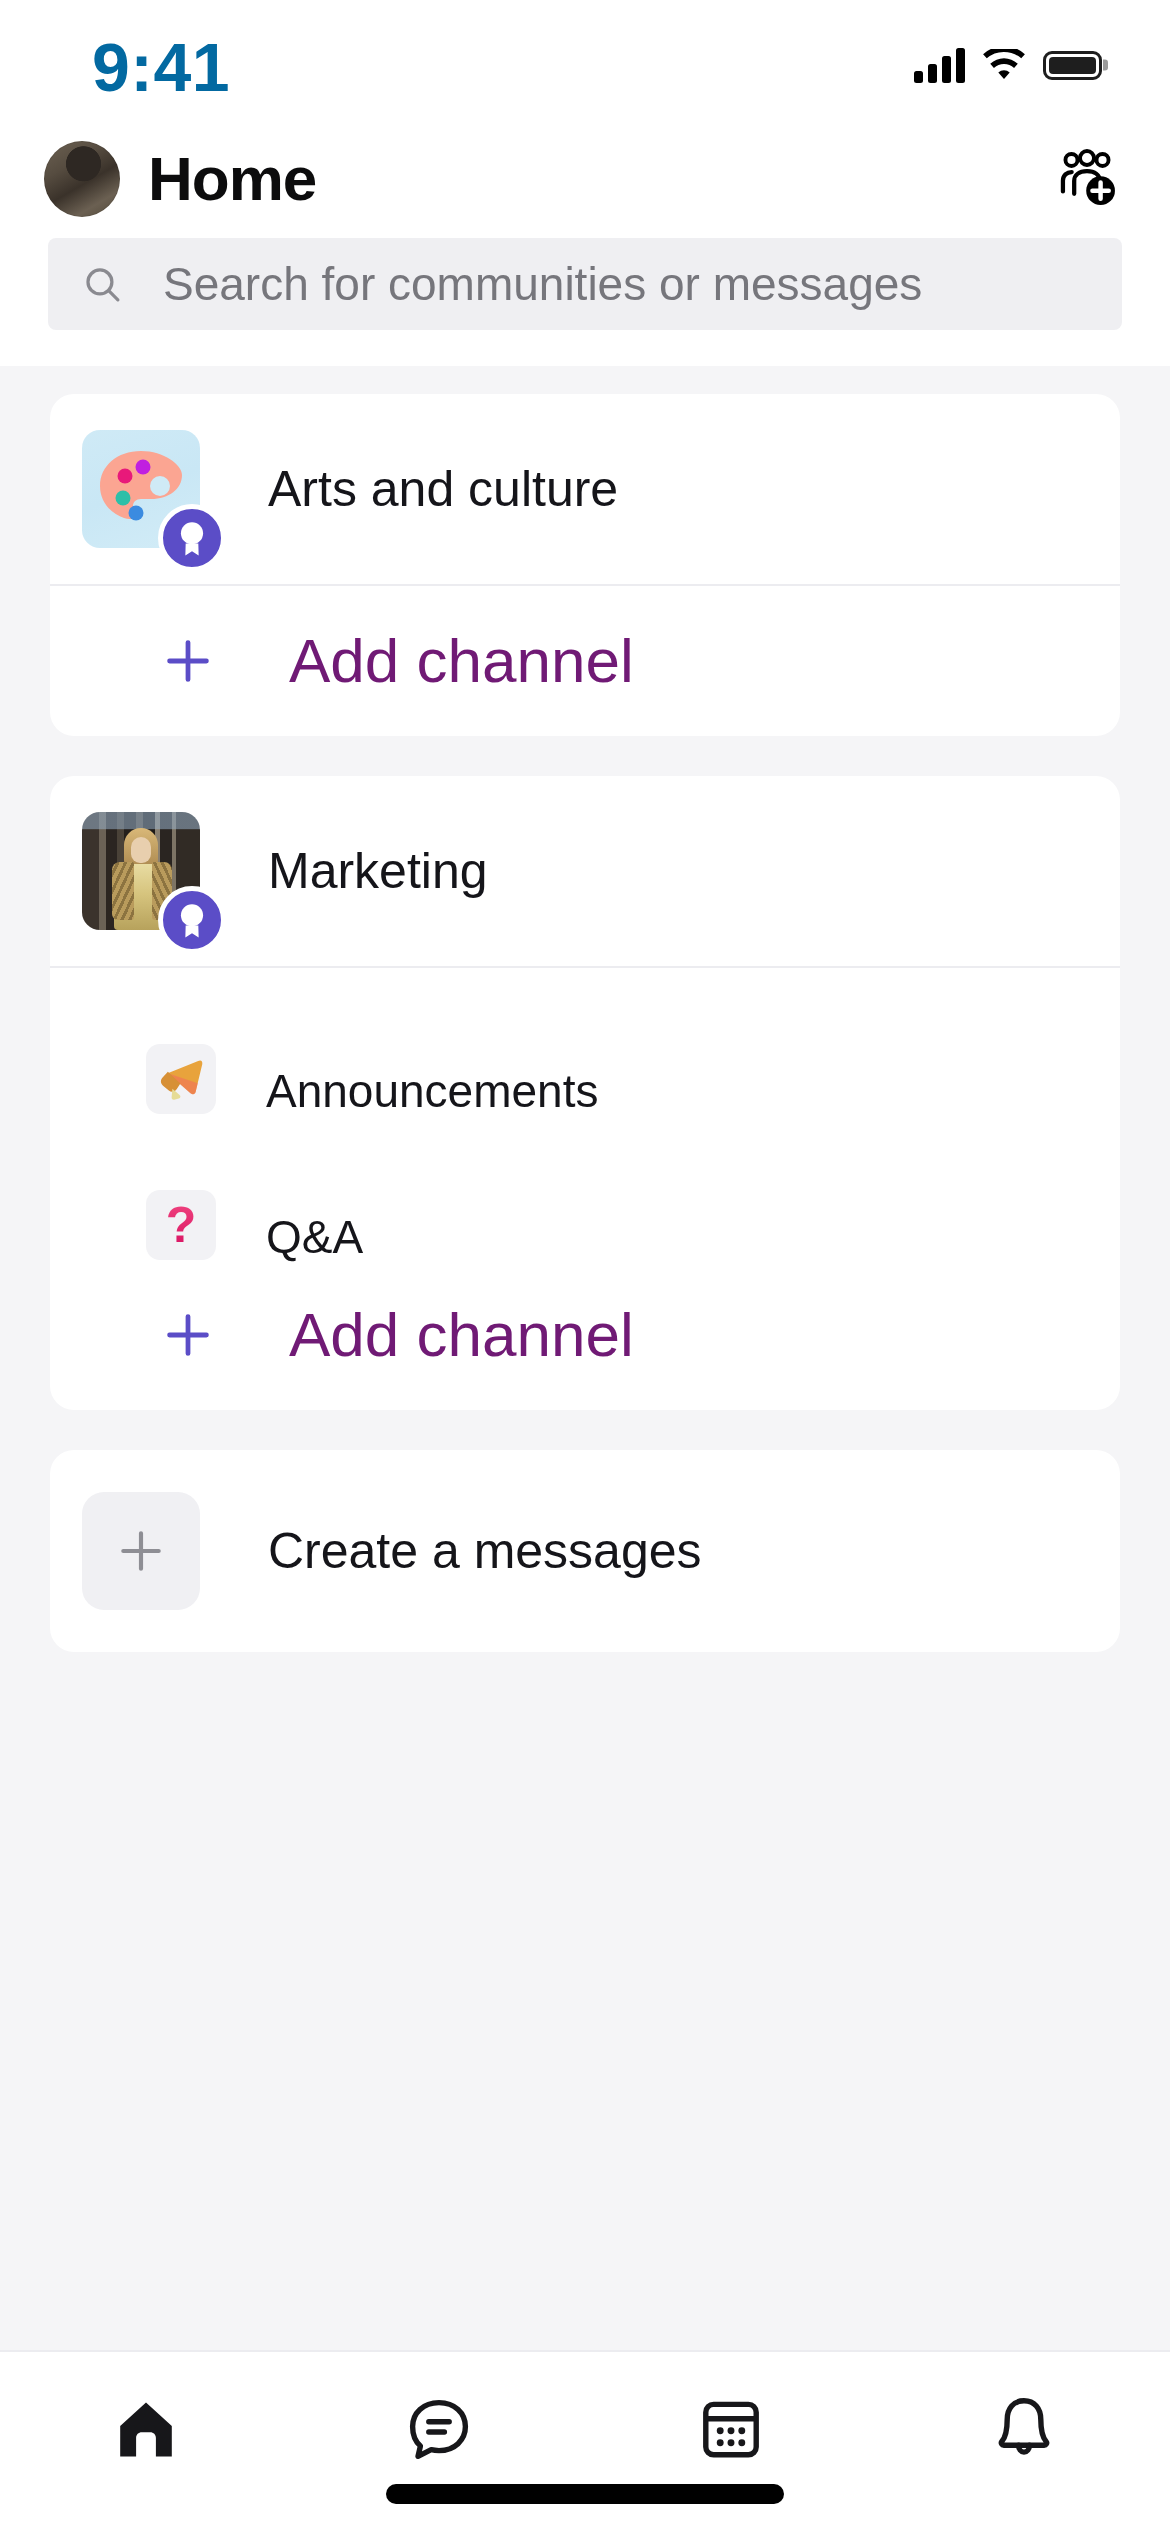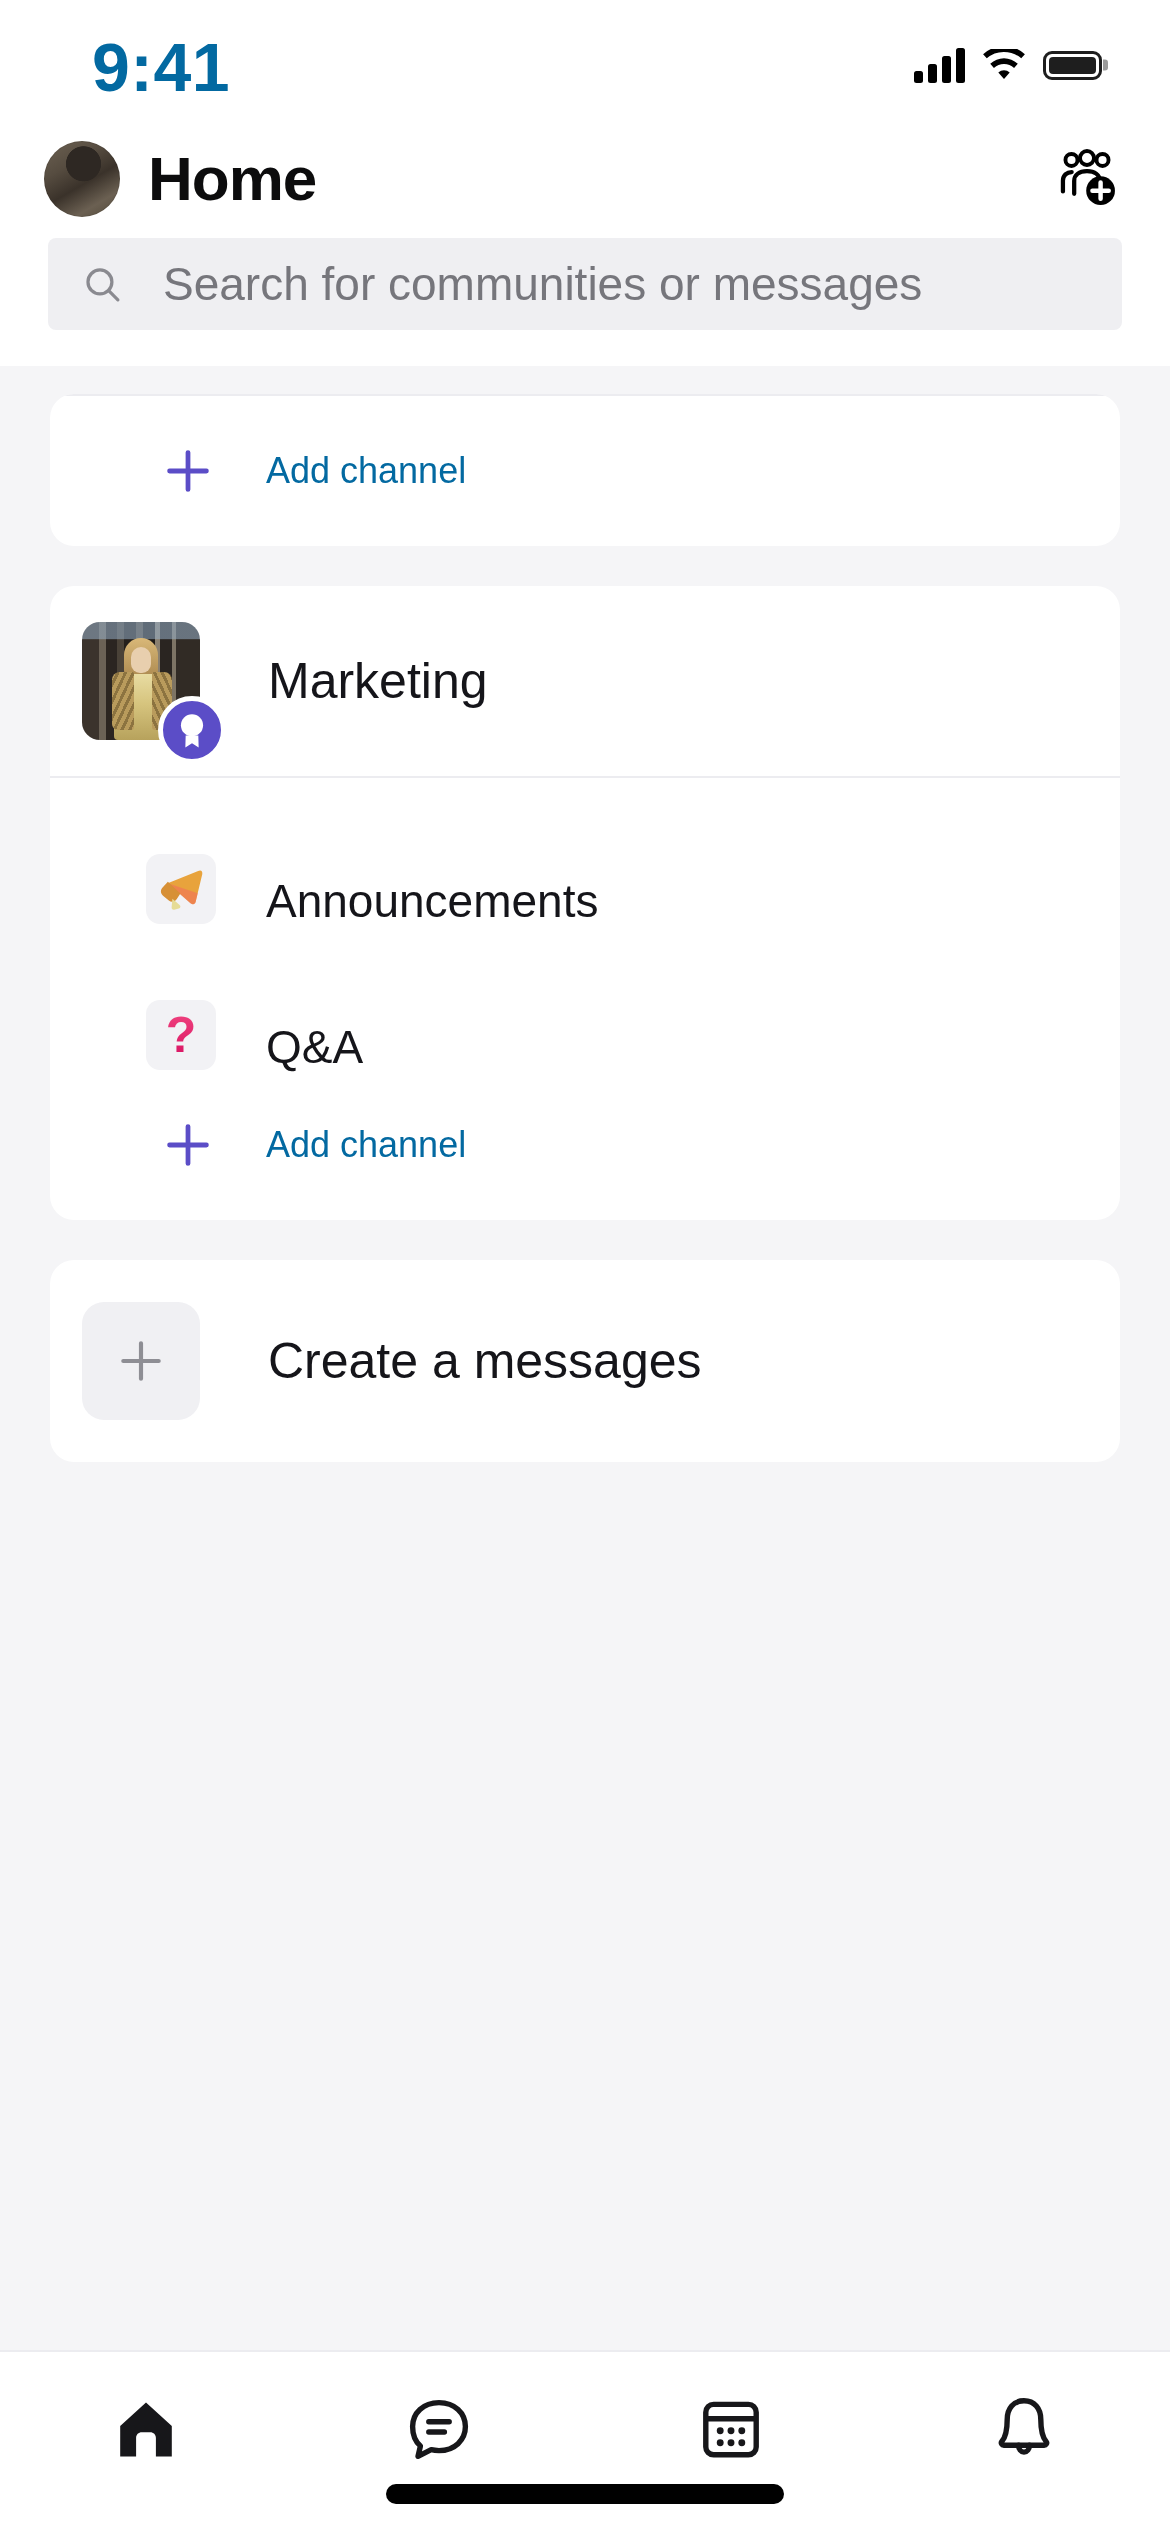--- a/index.html
+++ b/index.html
@@ -105,21 +105,21 @@
   }
   .megaphone { width:50px; height:50px; }
   .qmark { font-size:50px; font-weight:700; color:#e51f6e;
     background:linear-gradient(180deg,#f0447f 0%,#d81262 100%);
     -webkit-background-clip:text; background-clip:text; -webkit-text-fill-color:transparent;
     line-height:1; }
   .ch-name { font-size:46px; color:#15151a; margin-left:50px; line-height:1; }
 
   .add-row { display:flex; align-items:center; height:150px; padding-left:112px; }
   .plus-icon { width:52px; height:52px; flex:0 0 auto; }
-  .add-label { font-size:36px; color:#0369a1; margin-left:52px; line-height:1; }
+  .add-label { font-size:62px; color:#701a75; margin-left:75px; line-height:1; }
 
   .create-row { display:flex; align-items:center; padding:42px 0 42px 32px; min-height:190px; }
   .create-tile {
     width:118px; height:118px; border-radius:22px; background:#f0f0f3;
     flex:0 0 auto; display:flex; align-items:center; justify-content:center;
   }
   .create-tile svg { width:50px; height:50px; }
   .create-label { font-size:50px; color:#15151a; margin-left:68px; line-height:1; }
 
   
@@ -181,20 +181,41 @@
         <circle cx="10.5" cy="10.5" r="7" fill="none" stroke="#8a8a90" stroke-width="1.9"></circle>
         <path d="M15.6 15.6L21 21" stroke="#8a8a90" stroke-width="1.9" stroke-linecap="round"></path>
       </svg>
       <div class="search-ph">Search for communities or messages</div>
     </div>
   </div>
 
   <div class="content">
 
     <div class="card">
+      <div class="community-row">
+        <div class="comm-avatar-wrap">
+          <div class="comm-avatar tile-art">
+            <svg class="palette" viewBox="0 0 94 86">
+              <path d="M47 3C23 3 6 18 6 38c0 17 12 28 24 32 7 2.4 11 .6 11-4 0-3-2-5-2-8 0-4 3-7 8-7h10c18 0 31-10 31-24C88 17 70 3 47 3z" fill="#fba592"></path>
+              <circle cx="31" cy="28" r="7.5" fill="#e8197a"></circle>
+              <circle cx="49" cy="19" r="7.5" fill="#c01fe0"></circle>
+              <circle cx="29" cy="50" r="7.5" fill="#2dbfa8"></circle>
+              <circle cx="42" cy="65" r="7.5" fill="#3b8be0"></circle>
+              <circle cx="66" cy="38" r="10" fill="#cfeaf6"></circle>
+            </svg>
+          </div>
+          <div class="badge">
+            <svg viewBox="0 0 20 24">
+              <circle cx="10" cy="9" r="7" fill="#fff"></circle>
+              <path d="M6 15.5l-.2 7.5L10 20.3l4.2 2.7-.2-7.5z" fill="#fff"></path>
+            </svg>
+          </div>
+        </div>
+        <div class="comm-name">Arts and culture</div>
+      </div>
       <div class="divider"></div>
       <div class="add-row">
         <svg class="plus-icon" viewBox="0 0 24 24">
           <path d="M12 3.5v17M3.5 12h17" stroke="#5b4dc7" stroke-width="2.2" stroke-linecap="round"></path>
         </svg>
         <div class="add-label">Add channel</div>
       </div>
     </div>
 
     <div class="card">

